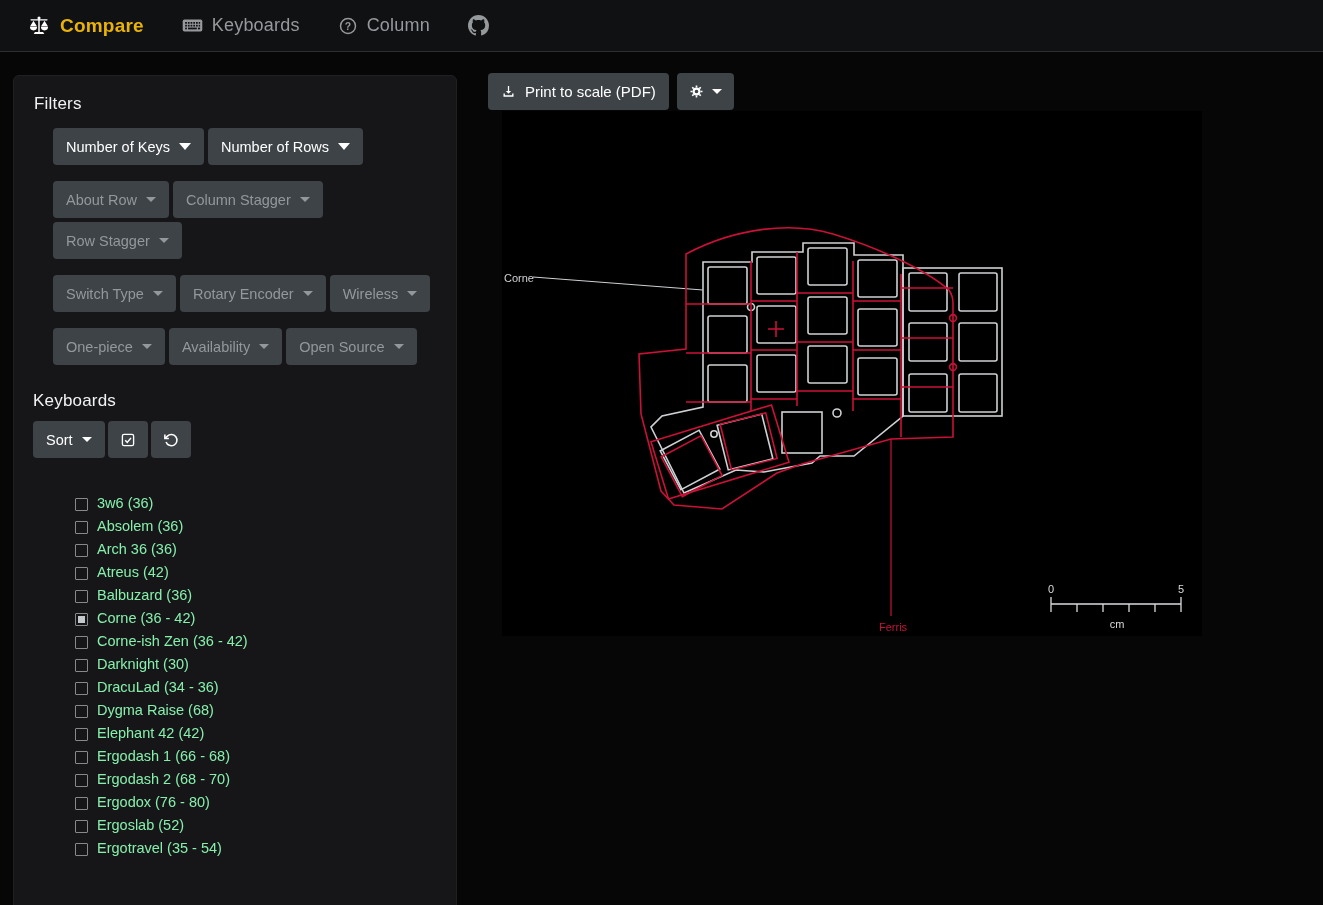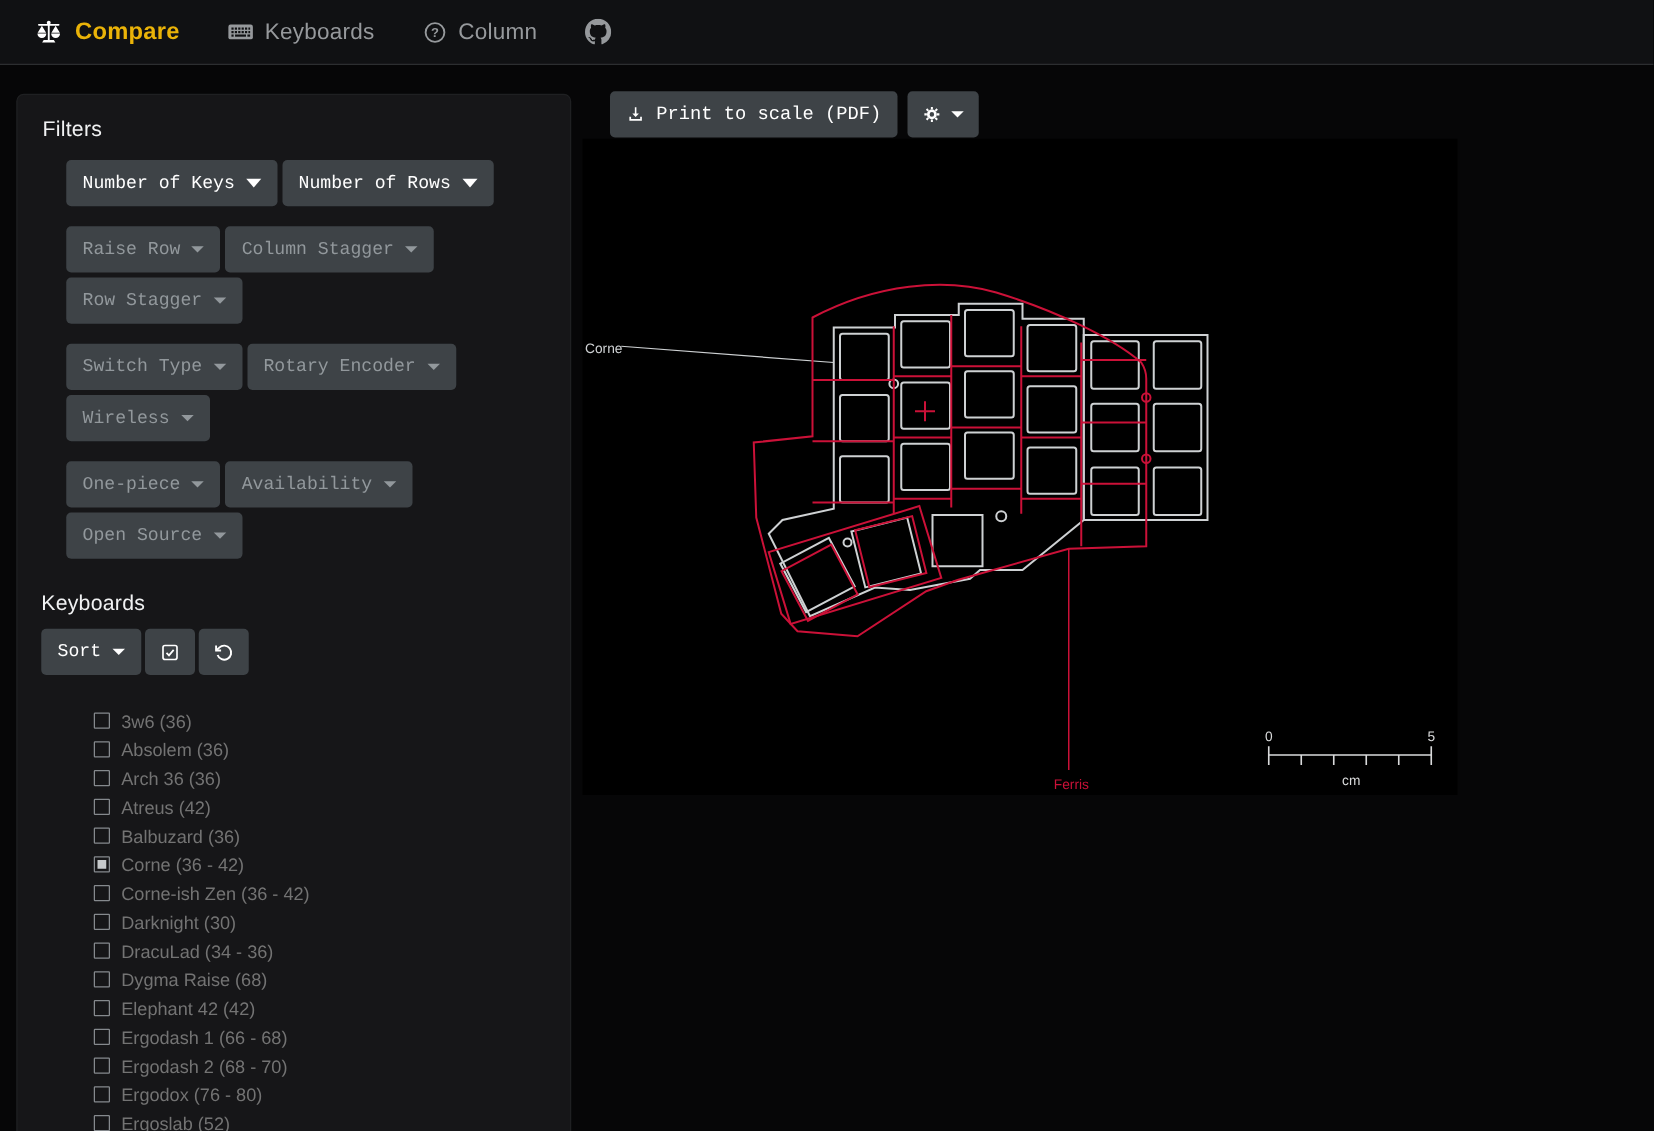--- a/index.html
+++ b/index.html
@@ -18,40 +18,40 @@
 
   
   .sidebar { position:absolute; left:13px; top:75px; width:444px; height:846px; background:#161618;
              border:1px solid #1f2022; border-radius:6px; padding:18px 19px; }
   .side-title { font-size:17px; font-weight:500; color:#f1f2f3; letter-spacing:.2px; }
   #filters-title { margin:0 0 14px 1px; }
   #keyboards-title { margin:26px 0 10px 0; }
   .filter-row { display:flex; gap:4px; margin-bottom:16px; flex-wrap:wrap;margin-left:20px; }
   .btn { display:inline-flex; align-items:center; justify-content:center; height:37px; padding:0 13px;
          background:#3e4347; border:none; border-radius:4px; font-size:14.5px; color:#fff;
-         font-family:Liberation Mono, monospace; cursor:pointer; }
+         font-family:Liberation Sans, sans-serif; cursor:pointer; }
   .btn.muted { color:#92989c; }
   .caret { width:0; height:0; border-left:5px solid transparent; border-right:5px solid transparent;
            border-top:5.5px solid currentColor; margin-left:9px; }
   .btn.primary .caret { border-left-width:6px; border-right-width:6px; border-top-width:7px; }
   .icon-btn { width:40px; padding:0; }
   .sort-row { display:flex; gap:3px; margin-bottom:30px; }
 
   .kb-list { list-style:none; }
-  .kb-item { display:flex; align-items:flex-start; height:23px; gap:9px; color:#737373; font-size:14.5px; cursor:pointer;padding-left:42px; }
+  .kb-item { display:flex; align-items:flex-end; height:23px; gap:9px; color:#86efac; font-size:14.5px; cursor:pointer;padding-left:42px; }
   .cb { width:13px; height:13px; border:1px solid #85898d; border-radius:1px; background:transparent;
         position:relative; flex:none; }
   .cb[data-checked="true"]::after { content:""; position:absolute; inset:2px; background:#c6c9cb; }
 
   
   .toolbar { position:absolute; left:488px; top:73px; display:flex; gap:8px; }
   .print-btn { font-size:15px; gap:9px; }
   .gear-btn { padding:0 12px; }
   .gear-btn .caret { margin-left:8px; }
-  .plot { position:absolute; left:466px; top:111px; width:700px; height:525px; background:#000; }
+  .plot { position:absolute; left:502px; top:111px; width:700px; height:525px; background:#000; }
   .plot svg { display:block; }
   .plot text { font-family:"Liberation Sans", sans-serif; }
 </style>
 </head>
 <body>
 
 <div class="page">
 
   <header class="navbar">
     <a class="brand">
@@ -110,21 +110,21 @@
         <span>Number of Keys</span>
           <span class="caret"></span>
       </button>
       <button class="btn primary">
         <span>Number of Rows</span>
           <span class="caret"></span>
       </button>
     </div>
     <div class="filter-row">
       <button class="btn muted">
-        <span>Raise Row</span>
+        <span>About Row</span>
           <span class="caret"></span>
       </button>
       <button class="btn muted">
         <span>Column Stagger</span>
           <span class="caret"></span>
       </button>
       <button class="btn muted">
         <span>Row Stagger</span>
           <span class="caret"></span>
       </button>

